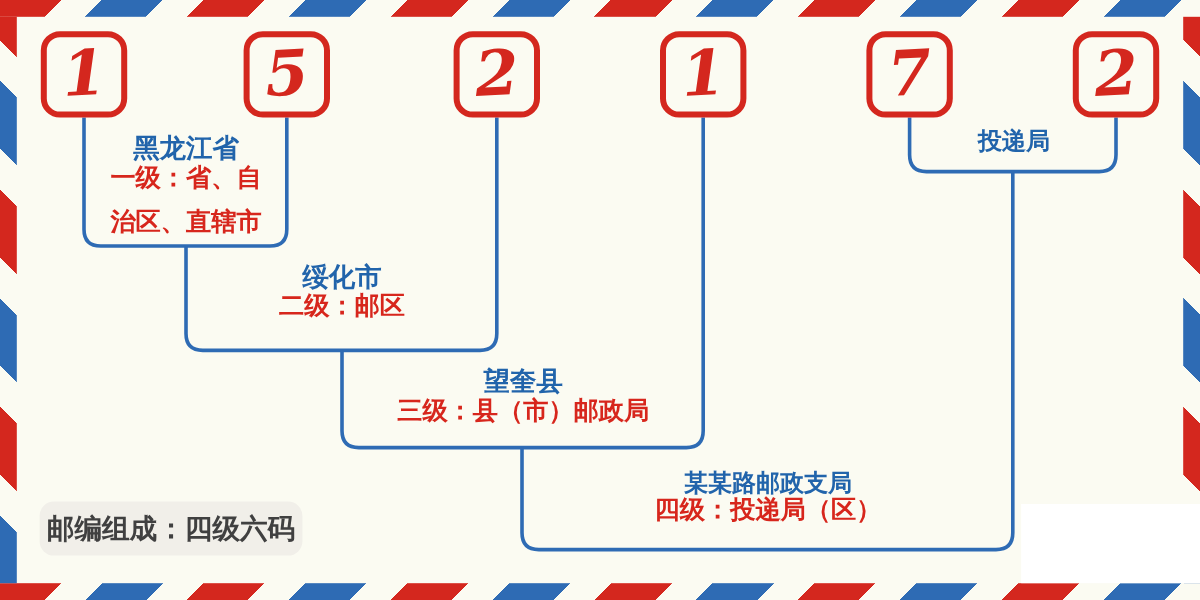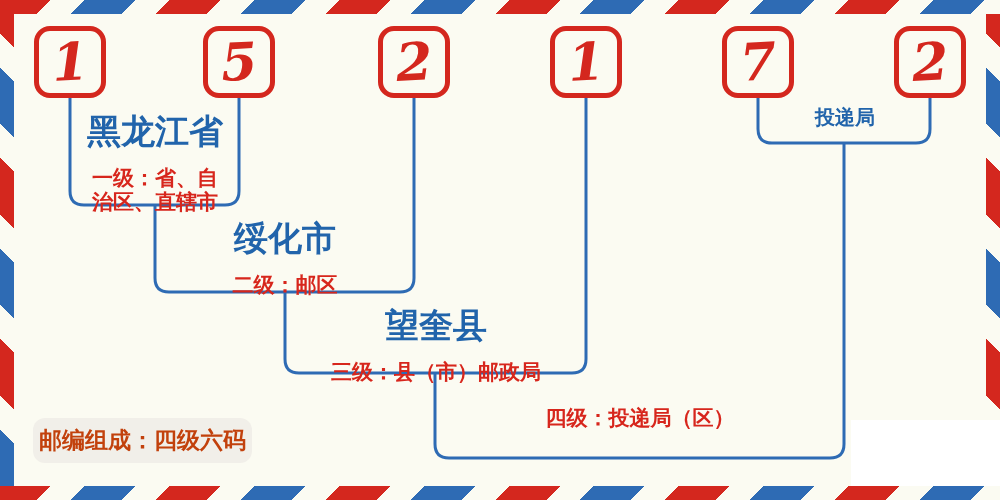--- a/index.html
+++ b/index.html
@@ -40,31 +40,31 @@
     font-size:52px; line-height:1; color:#d4271e; transform:rotate(-3deg);
   }
   
   .connectors { position:absolute; left:0; top:0; z-index:2; }
   .connectors path { fill:none; stroke:#2e6bb4; stroke-width:3; }
   
   .label {
     position:absolute; transform:translateX(-50%);
     text-align:center; z-index:3; white-space:nowrap;
   }
-  .label .name  { display:block; color:#2164ab; font-weight:bold; font-size:34px; line-height:1.15; }
+  .label .name  { display:block; color:#2164ab; font-weight:bold; font-size:22px; line-height:1.15; }
   .label .name.sm { font-size:20px; }
-  .label .desc  { display:block; color:#d7261c; font-weight:bold; font-size:21px; line-height:1.08; margin-top:16px; }
+  .label .desc  { display:block; color:#d7261c; font-weight:bold; font-size:21px; line-height:1.08; margin-top:0; }
   .label .desc.gap { }
   
   .note-pill {
     position:absolute; left:33px; top:418px; width:219px; height:45px;
     background:#f1efe9; border-radius:12px; z-index:3;
     display:flex; align-items:center; justify-content:center;
   }
-  .note-pill .note-text { color:#c2410c; font-weight:bold; font-size:23px; }
+  .note-pill .note-text { color:#404040; font-weight:bold; font-size:23px; }
 </style>
 </head>
 <body>
 
 <div class="canvas">
 
   <div class="border-h border-top"></div>
   <div class="border-h border-bottom"></div>
   <div class="border-v border-left"></div>
   <div class="border-v border-right"></div>
@@ -93,34 +93,35 @@
   <div class="digit-box" style="left:722px">
     <span class="digit">7</span>
   </div>
   <div class="digit-box" style="left:894px">
     <span class="digit">2</span>
   </div>
 
   <div class="label" style="left:155px; top:112px">
     <span class="name">黑龙江省</span>
     <span class="desc">一级：省、自</span>
-    <span class="desc" style="margin-top:1px">治区、直辖市</span>
+    <span class="desc" style="margin-top:14px">治区、直辖市</span>
   </div>
 
   <div class="label" style="left:285px; top:219px">
     <span class="name">绥化市</span>
     <span class="desc">二级：邮区</span>
   </div>
 
   <div class="label" style="left:436px; top:306px">
     <span class="name">望奎县</span>
     <span class="desc">三级：县（市）邮政局</span>
   </div>
 
   <div class="label" style="left:640px; top:391px">
+    <span class="name sm">某某路邮政支局</span>
     <span class="desc gap">四级：投递局（区）</span>
   </div>
 
   <div class="label" style="left:845px; top:106px">
     <span class="name sm">投递局</span>
   </div>
 
   <div class="note-pill">
     <span class="note-text">邮编组成：四级六码</span>
   </div>

